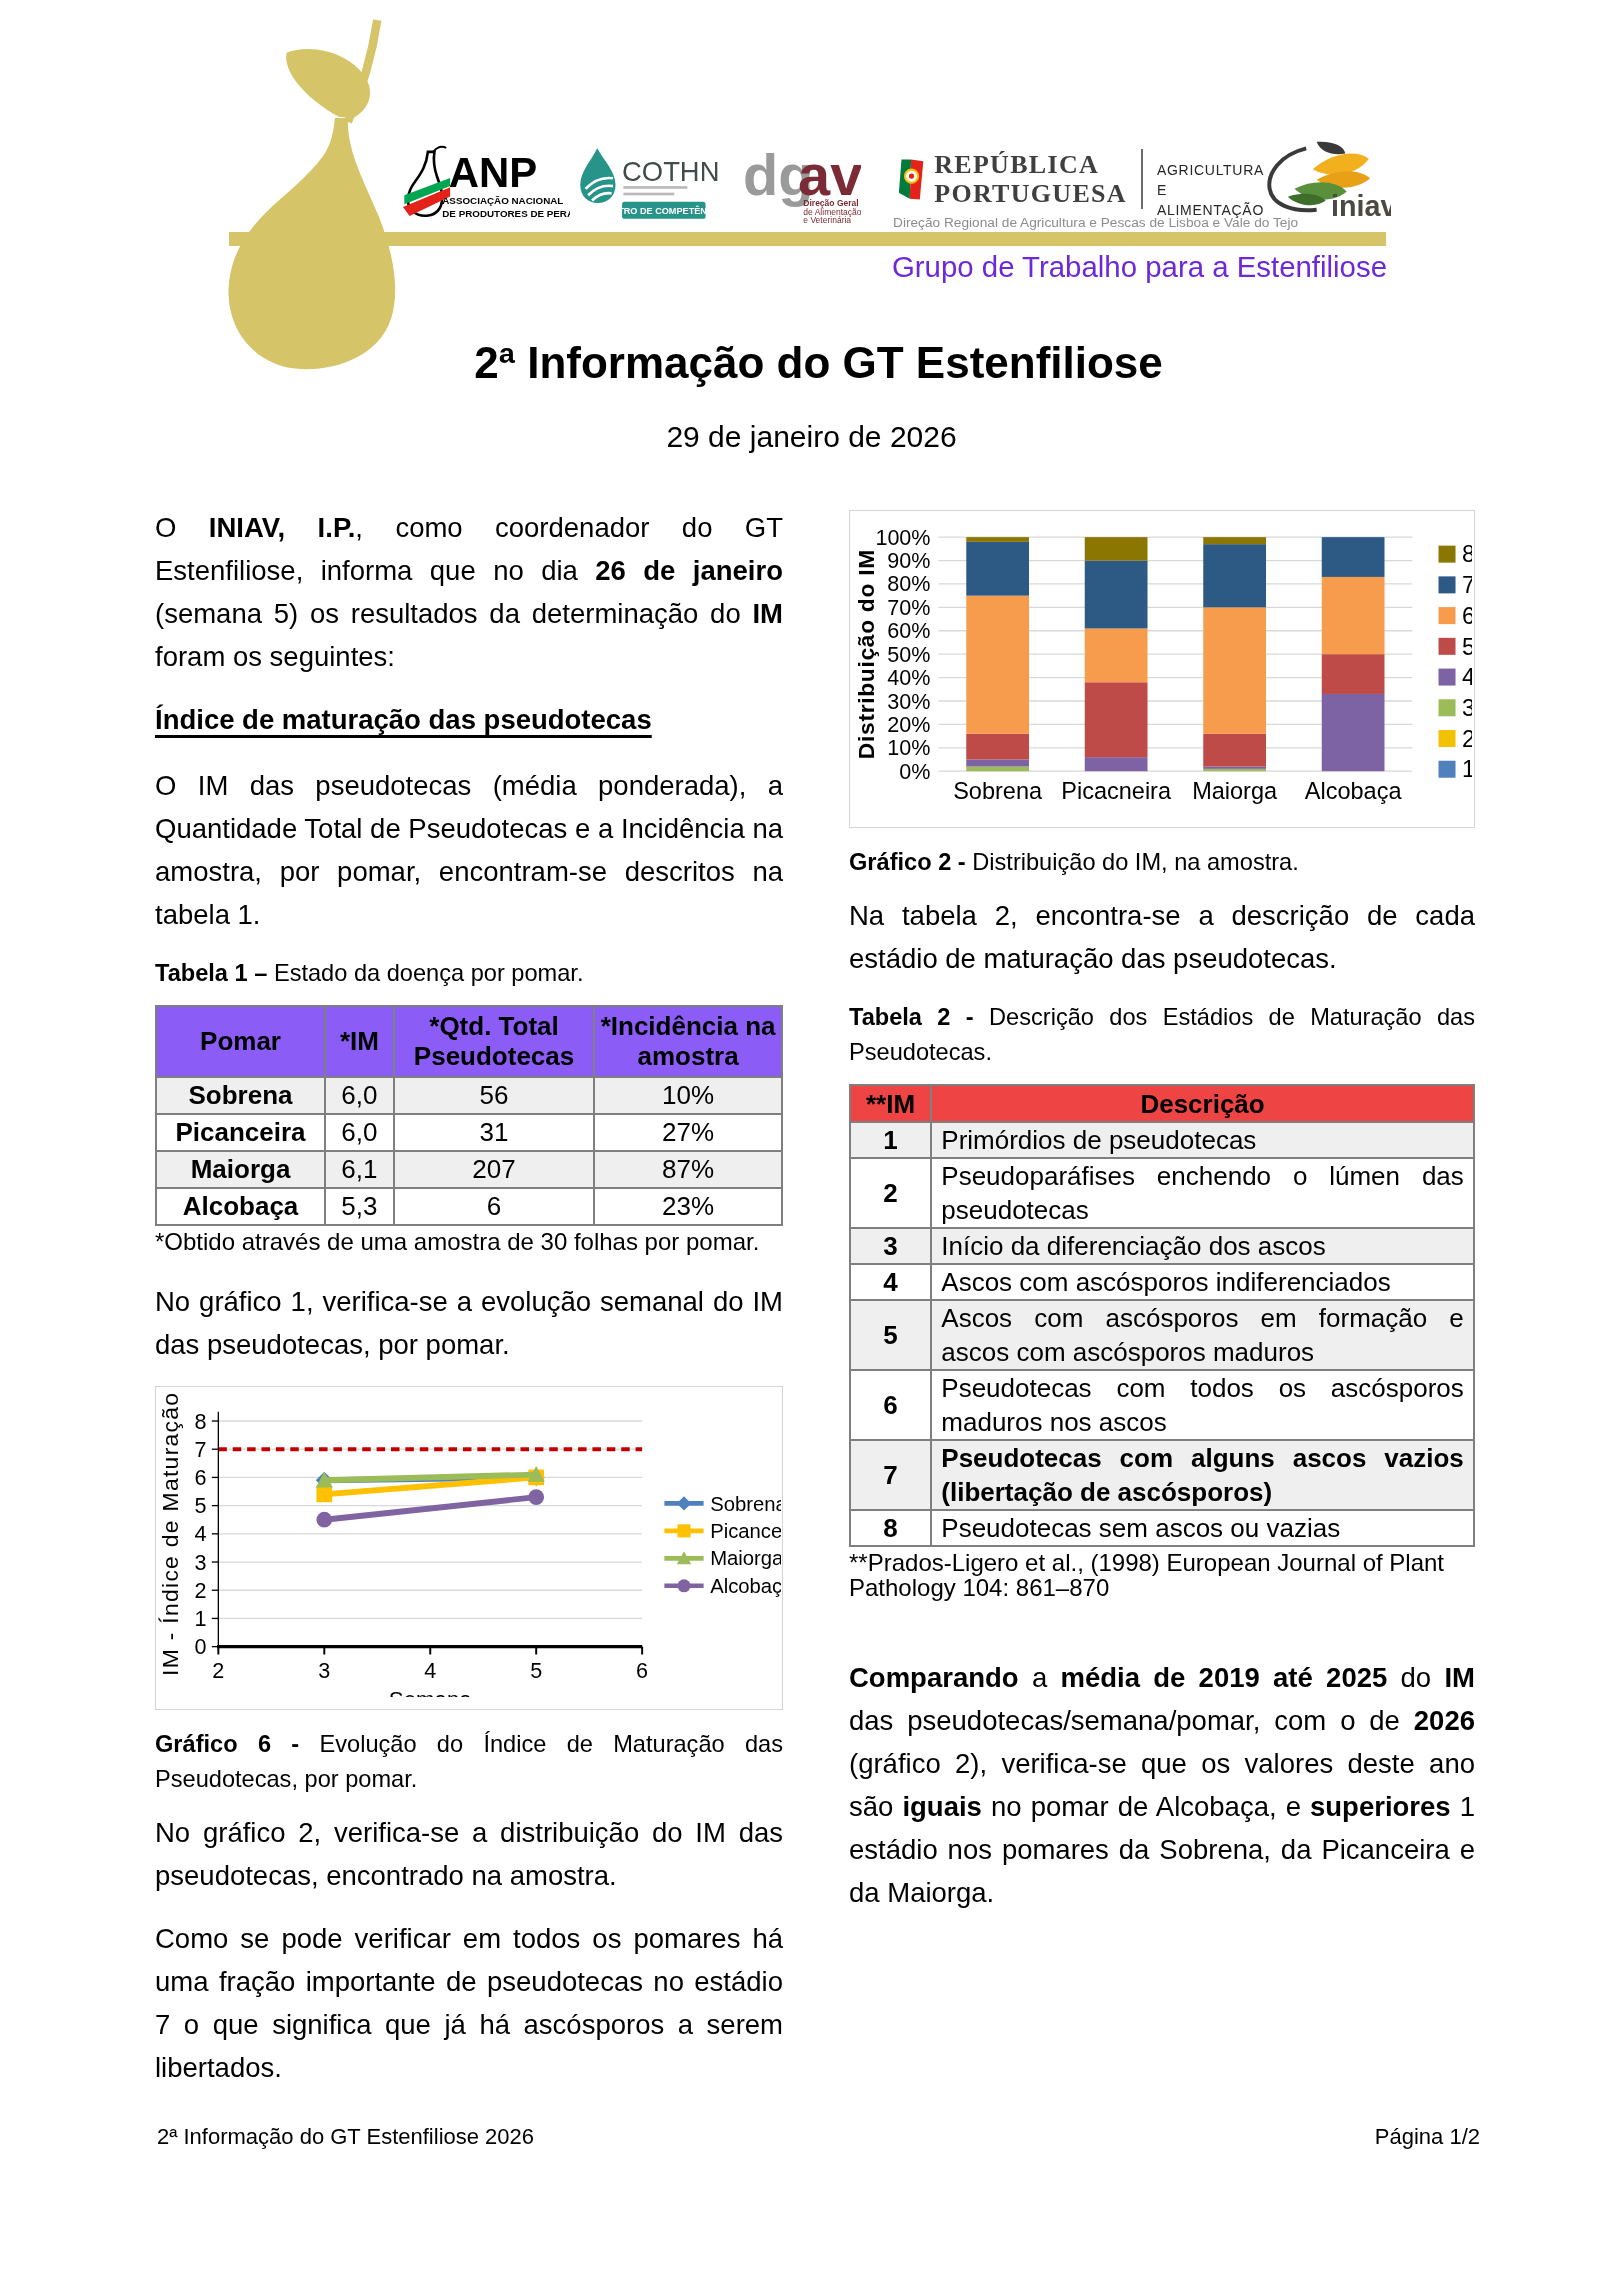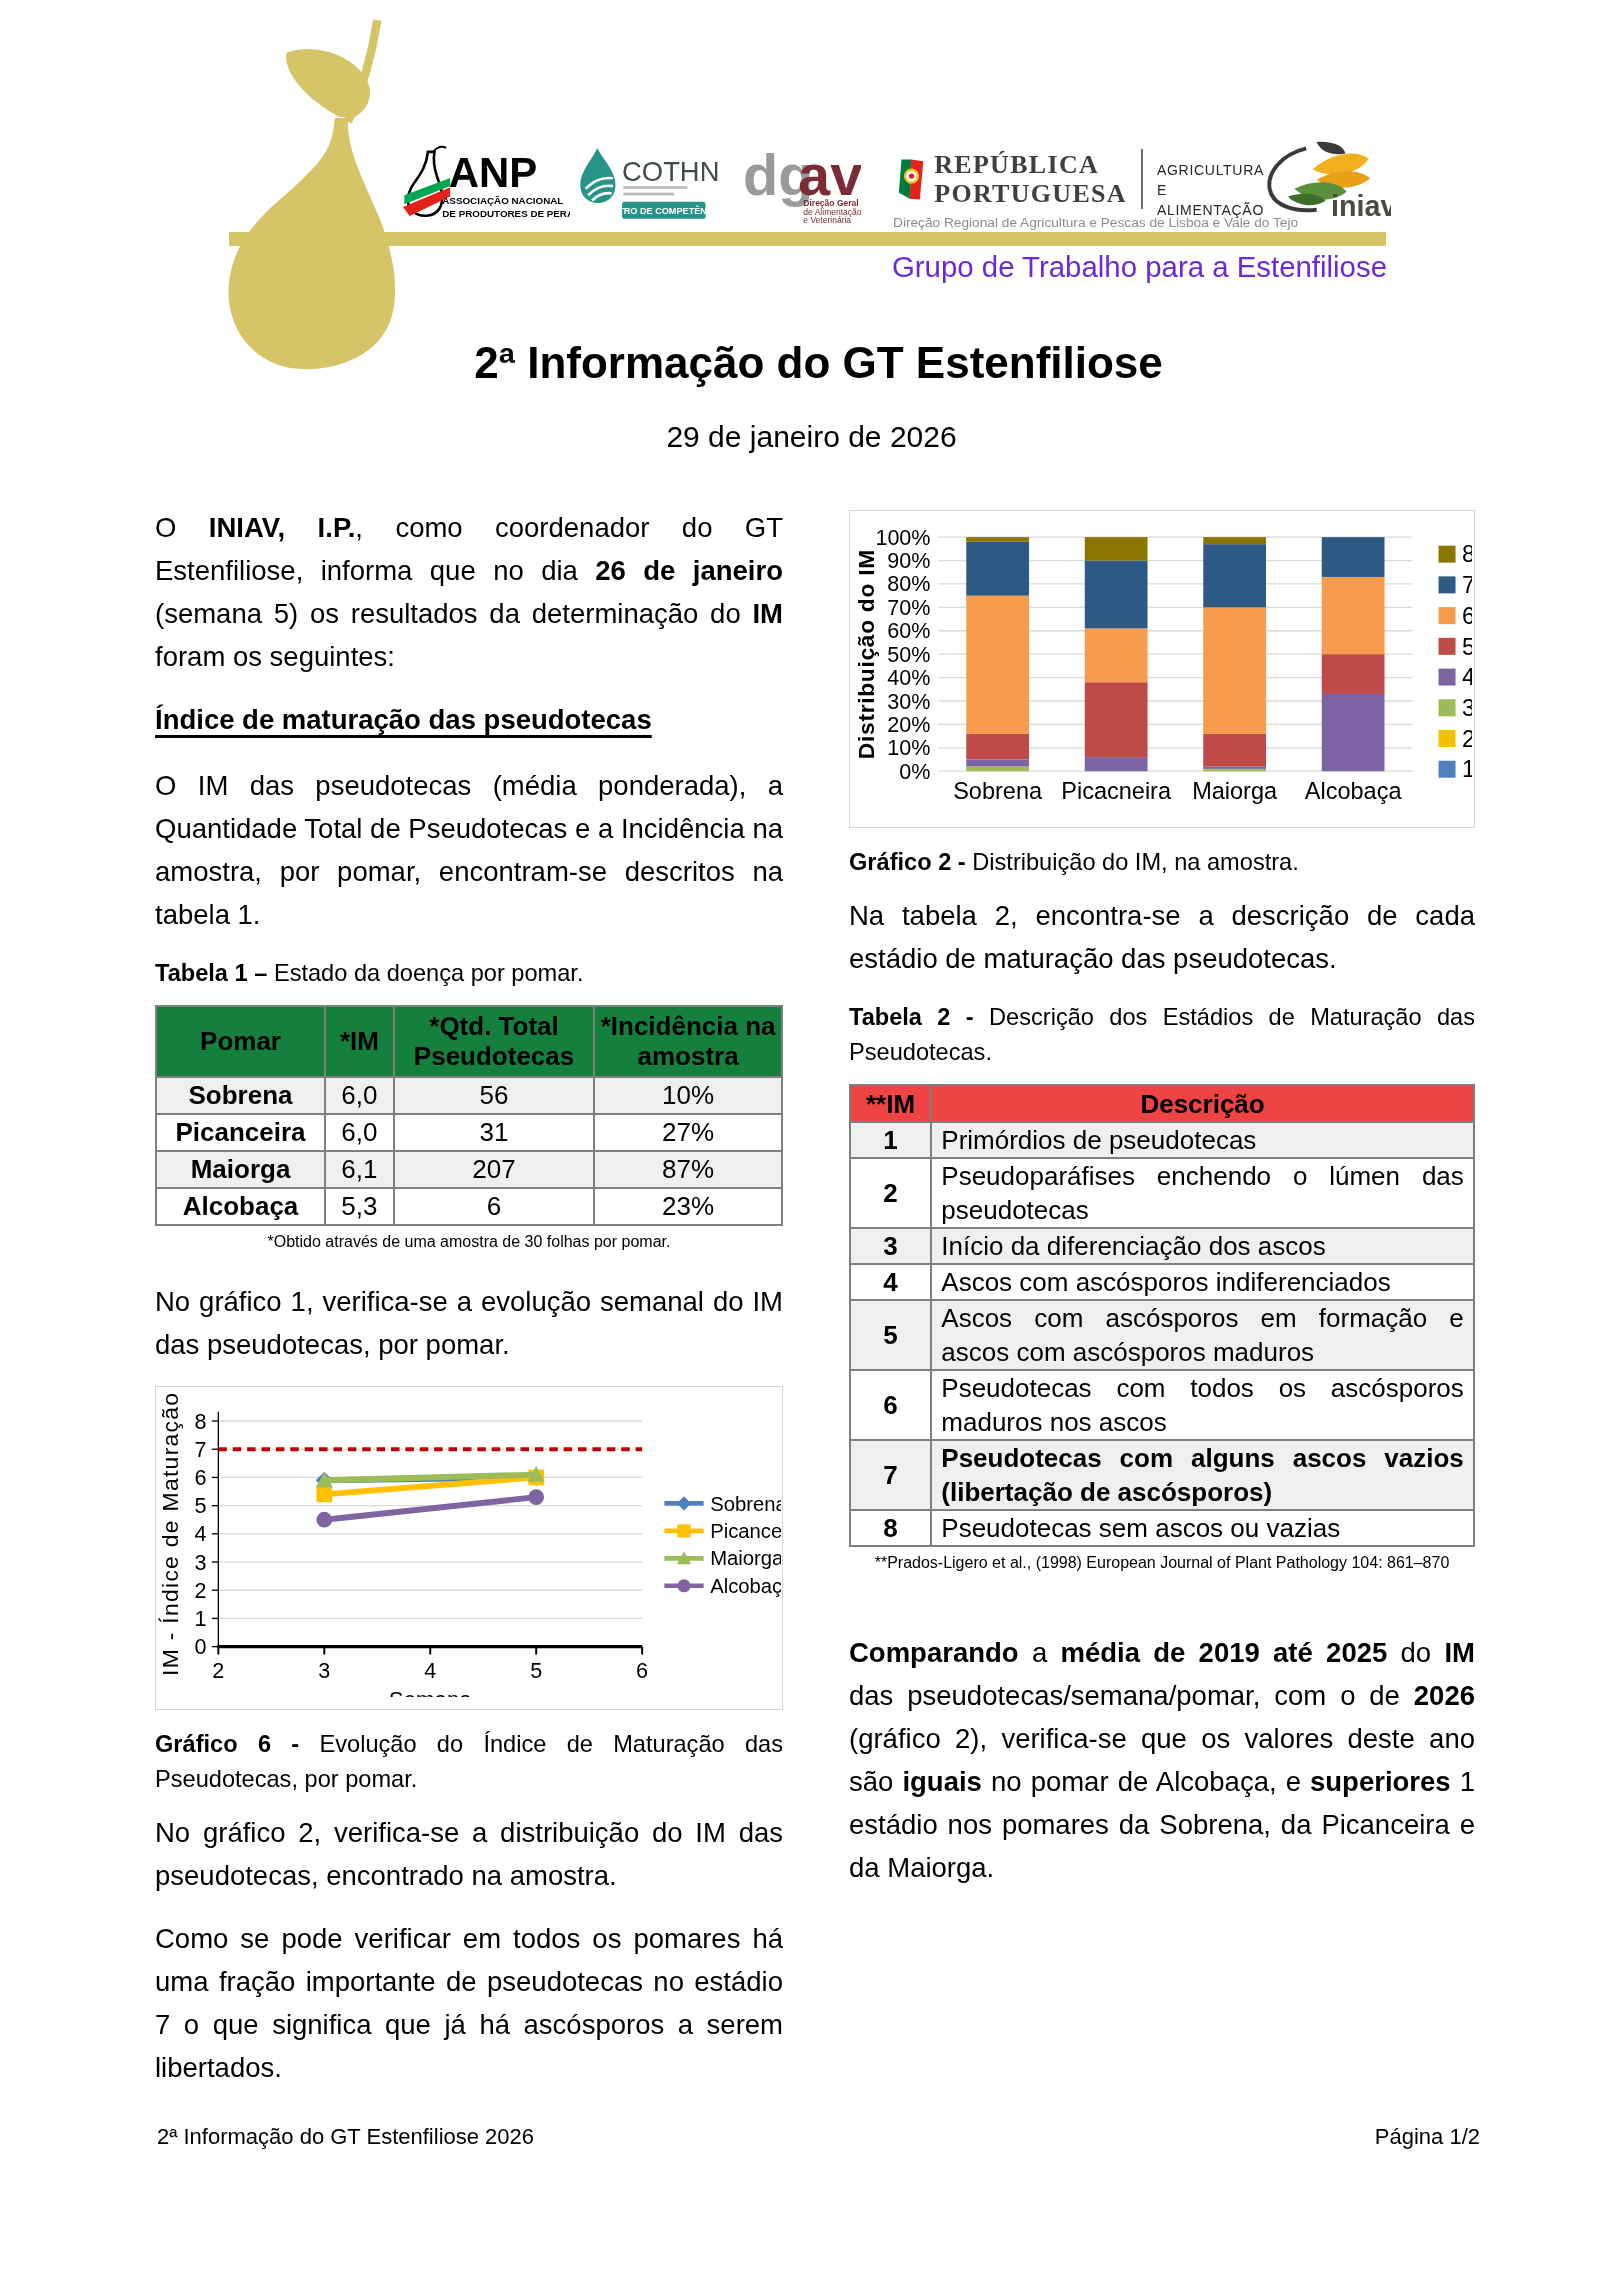--- a/index.html
+++ b/index.html
@@ -25,25 +25,25 @@
   
   .title{position:absolute;left:7px;top:338px;width:100%;text-align:center;font-size:44px;font-weight:bold;margin:0;}
   .date{position:absolute;left:0;top:420px;width:100%;text-align:center;font-size:30px;}
   
   .col{position:absolute;top:506px;font-size:27.5px;line-height:43px;text-align:justify;}
   .col-left{left:155px;width:628px;}
   .col-right{left:849px;width:626px;}
   .col p{margin:0 0 19.6px 0;}
   .heading{font-weight:bold;text-decoration:underline;text-decoration-thickness:2.6px;text-underline-offset:5.9px;margin:3.9px 0 23.6px 0;}
   .caption{font-size:23.6px;line-height:35px;margin:0 0 14.4px 0;}
-  .footnote{font-size:16px;line-height:25px;margin:2.6px 0 26px 0;text-align:center;}
+  .footnote{font-size:24px;line-height:25px;margin:2.6px 0 26px 0;text-align:left;}
   
   table{border-collapse:collapse;width:100%;margin:0;}
   td,th{border:2px solid #7f7f7f;}
-  .t1 th{font-size:26px;line-height:29.4px;font-weight:bold;text-align:center;padding:5.2px 2.6px;background:#15803d;}
+  .t1 th{font-size:26px;line-height:29.4px;font-weight:bold;text-align:center;padding:5.2px 2.6px;background:#8b5cf6;}
   .t1 td{font-size:26px;line-height:31px;text-align:center;padding:2px 2.6px;}
   .t1 td:first-child{font-weight:bold;}
   .t1 tr.shade td{background:#efefef;}
   .t1 col.c1{width:27%;}.t1 col.c2{width:11%;}.t1 col.c3{width:32%;}.t1 col.c4{width:30%;}
   .t2 th{font-size:26px;line-height:30px;font-weight:bold;text-align:center;padding:2.6px 3.9px;background:#ef4444;}
   .t2 td{font-size:26px;line-height:34px;padding:0px 9.2px;}
   .t2 td.num{text-align:center;font-weight:bold;padding:0 2.6px;}
   .t2 td.desc{text-align:justify;}
   .t2 tr.shade td{background:#efefef;}
   .t2 tr.boldrow td{font-weight:bold;}

